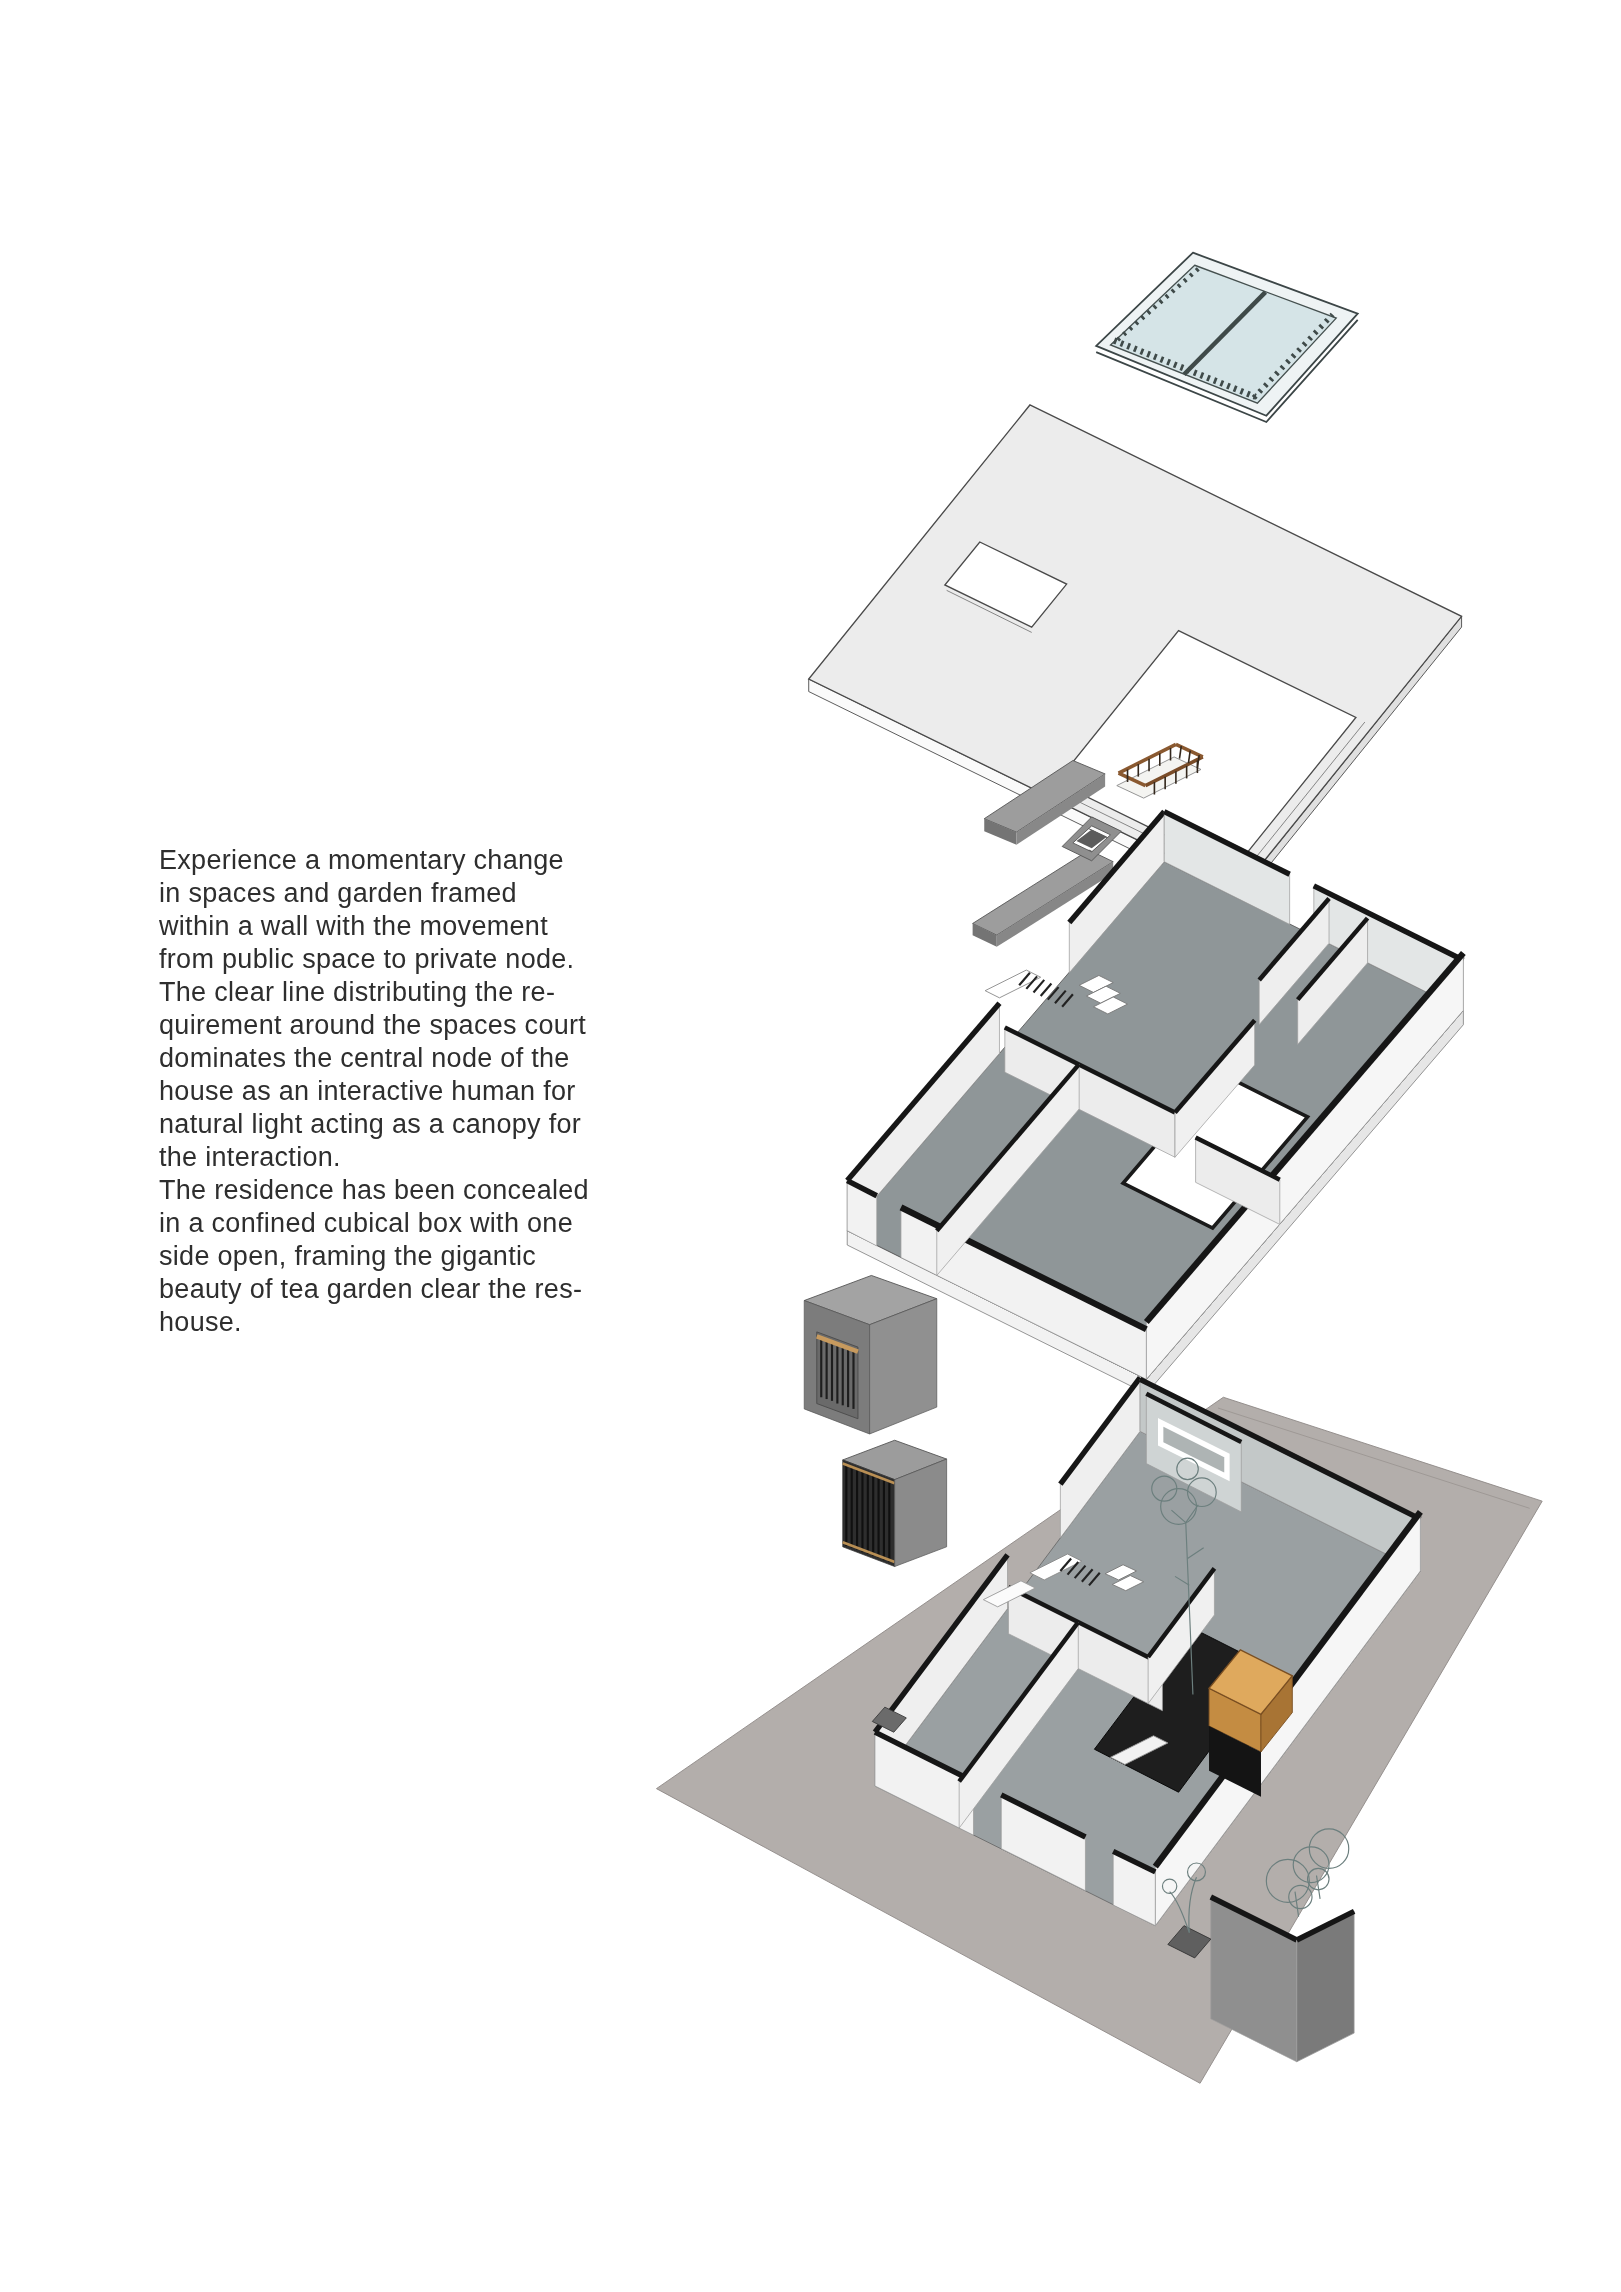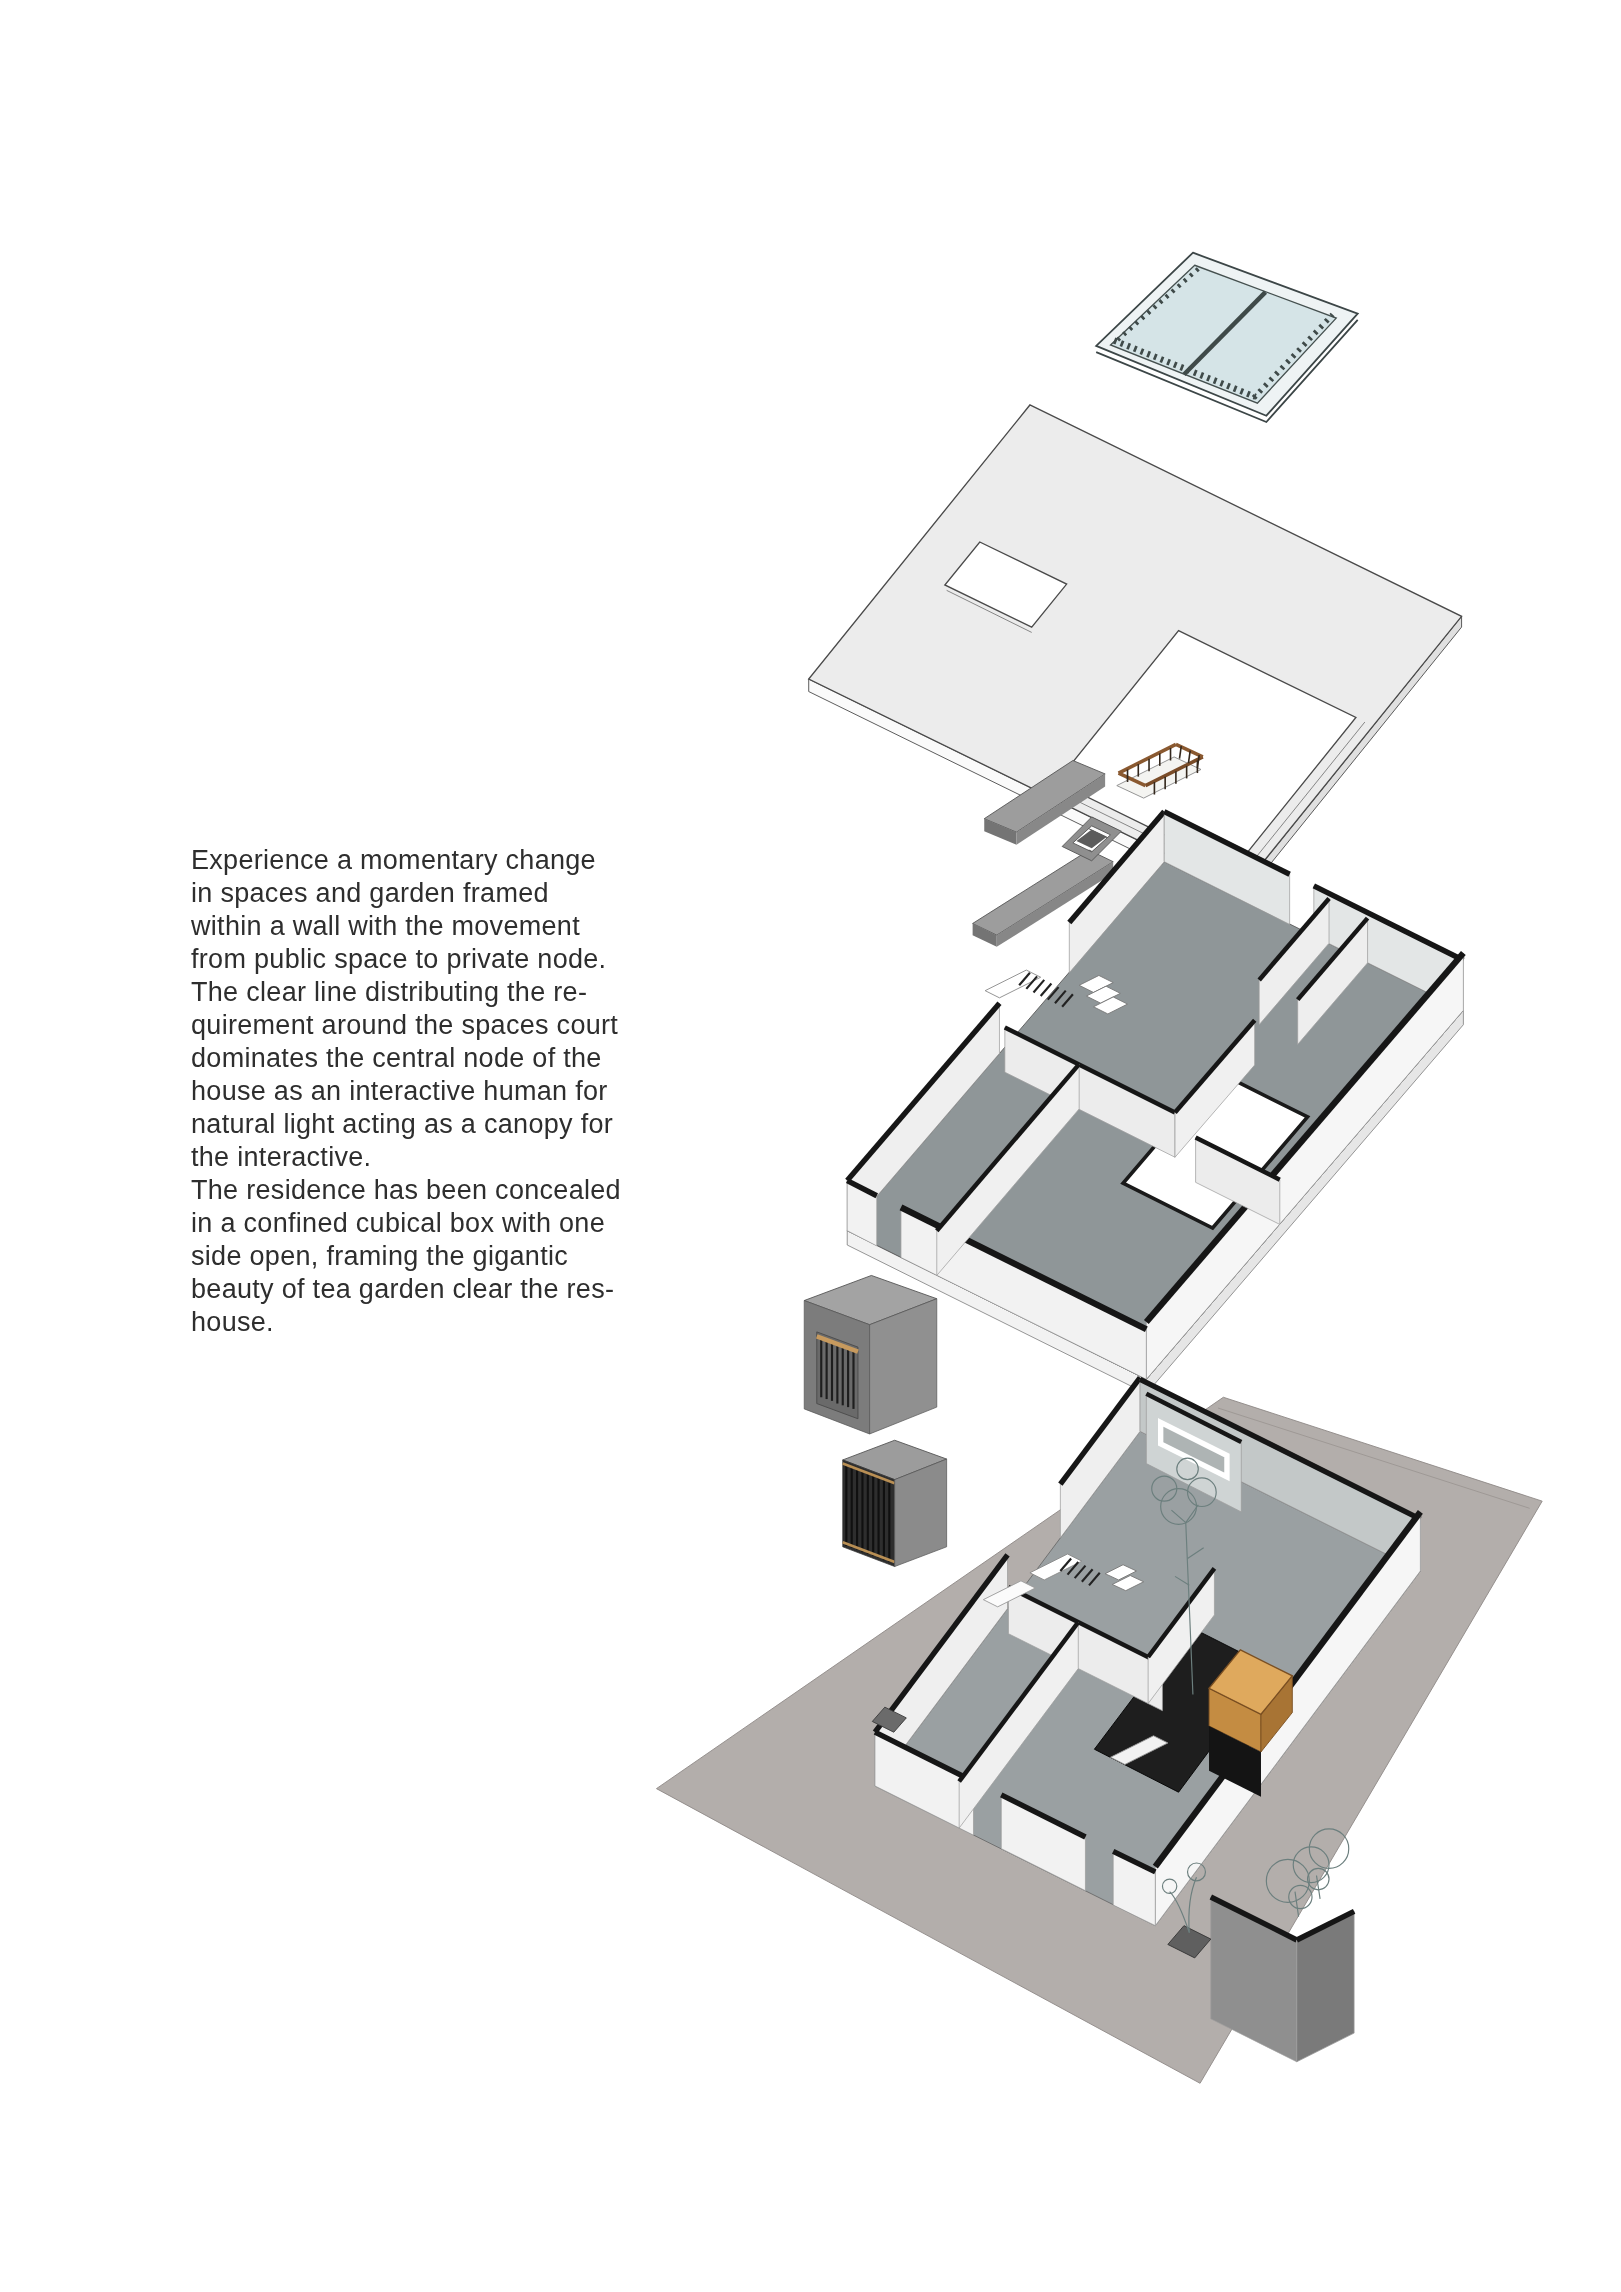--- a/index.html
+++ b/index.html
@@ -11,21 +11,20 @@
     font-family:"Liberation Sans", sans-serif;
   }
   .text-block{
     position:absolute;
     left:159px;top:844px;
     width:502px;
     font-size:27px;
     line-height:33px;
     letter-spacing:0.3px;
     color:#2e2e2e;
-    margin-left:32px;
   }
   .text-block div{white-space:nowrap;}
   svg{position:absolute;left:0;top:0;}
   .cap{stroke:#161616;stroke-linecap:butt;}
   .wallface{stroke:#9c9c9c;stroke-width:0.8;}
   .sketch{stroke:#6c7f7e;fill:none;stroke-width:1.3;}
 </style>
 </head>
 <body>
 
@@ -34,21 +33,21 @@
   <div class="text-block">
     <div>Experience a momentary change</div>
     <div>in spaces and garden framed</div>
     <div>within a wall with the movement</div>
     <div>from public space to private node.</div>
     <div>The clear line distributing the re-</div>
     <div>quirement around the spaces court</div>
     <div>dominates the central node of the</div>
     <div>house as an interactive human for</div>
     <div>natural light acting as a canopy for</div>
-    <div>the interactive.</div>
+    <div>the interaction.</div>
     <div>The residence has been concealed</div>
     <div>in a confined cubical box with one</div>
     <div>side open, framing the gigantic</div>
     <div>beauty of tea garden clear the res-</div>
     <div>house.</div>
   </div>
 
   <svg width="1621" height="2293" viewBox="0 0 1810 2560">
 
     <g>

